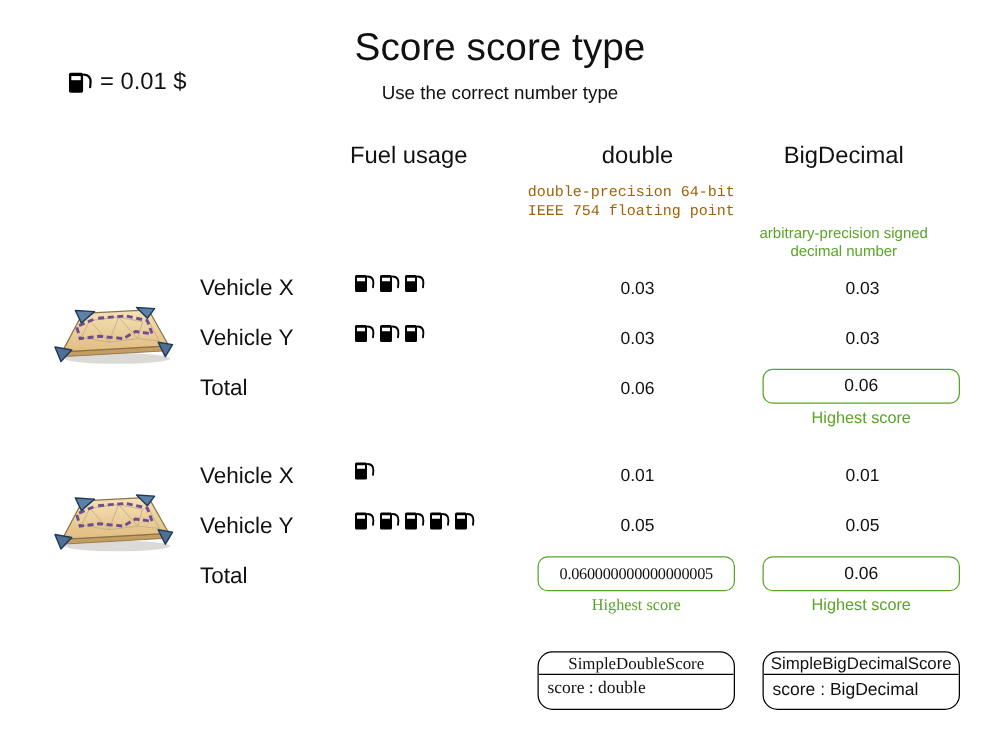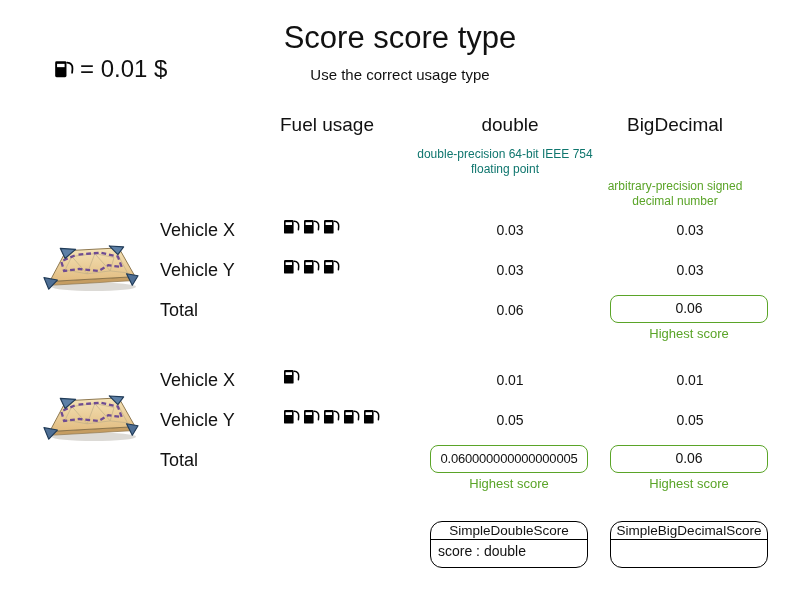--- a/index.html
+++ b/index.html
@@ -5,28 +5,28 @@
   html,body{margin:0;padding:0;}
   body{
     width:800px;height:600px;background:#ffffff;position:relative;overflow:hidden;
     font-family:"Liberation Sans",sans-serif;color:#111;
   }
   .abs{position:absolute;}
   
   #title{left:0;right:0;top:20px;text-align:center;font-size:31px;line-height:36px;}
   #subtitle{left:0;right:0;top:66px;text-align:center;font-size:15px;line-height:18px;}
   
-  #legend{left:54px;top:55px;display:flex;align-items:center;gap:6px;font-size:24px;}
+  #legend{left:54px;top:55px;display:flex;align-items:center;gap:6px;font-size:19px;}
   
   .colhead{top:114px;text-align:center;font-size:19px;line-height:22px;}
   #col-fuel{left:252px;width:150px;}
   #col-double{left:430px;width:160px;}
   #col-bigdecimal{left:595px;width:160px;}
   .coldesc{top:147px;text-align:center;font-size:12px;line-height:15px;}
-  #desc-double{left:410px;width:190px;color:#0f766e;}
+  #desc-double{left:410px;width:190px;color:#a16207;font-family:Liberation Mono, monospace;}
   #desc-bigdecimal{left:595px;width:160px;color:#5aa428;margin-top:32px;}
   
   .map{width:98px;height:48px;left:42px;}
   #map-1{top:245px;} #map-2{top:395px;}
   
   .rlabel{left:160px;width:112px;font-size:18px;line-height:18px;}
   .icons{left:283px;display:flex;gap:3px;align-items:flex-end;}
   .val{width:160px;text-align:center;font-size:14px;line-height:18px;}
   .dcol{left:430px;} .bcol{left:610px;}
   
@@ -37,21 +37,21 @@
   .score-box.long{font-size:13px;letter-spacing:-0.2px;}
   .highest{width:158px;text-align:center;color:#5aa428;font-size:13px;line-height:15px;}
   
   .uml{
     width:158px;height:47px;box-sizing:border-box;border:1.3px solid #000;
     border-radius:7px;background:#fff;overflow:hidden;
   }
   .uml .uname{display:block;height:17px;line-height:17px;text-align:center;
     font-size:13.5px;border-bottom:1.3px solid #000;}
   .uml .uattr{display:block;font-size:14px;line-height:16px;padding:3px 0 0 7px;text-align:left;}
-  #uml-double,#box-g2-double,#highest-g2-double{left:430px;}
+  #uml-double,#box-g2-double,#highest-g2-double{left:430px;font-family:Liberation Serif, serif;}
   #uml-bigdecimal,#box-g1-bigdecimal,#box-g2-bigdecimal,#highest-g1-bigdecimal,#highest-g2-bigdecimal{left:610px;}
   #box-g1-bigdecimal{top:295px;} #highest-g1-bigdecimal{top:326px;}
   #box-g2-double,#box-g2-bigdecimal{top:445px;}
   #highest-g2-double,#highest-g2-bigdecimal{top:476px;}
   #uml-double,#uml-bigdecimal{top:521px;border-radius:12px;}
   svg{display:block;}
   .icons svg{flex:0 0 auto;}
 </style>
 </head>
 <body>
@@ -79,21 +79,21 @@
 <div class="abs" id="legend">
   <svg width="20" height="19" viewBox="0 0 17 16">
     <rect x="1" y="1" width="9.6" height="13.6" rx="1.2" fill="#000"></rect>
     <rect x="2.6" y="3.2" width="6.4" height="2.8" fill="#fff"></rect>
     <path d="M11.2 2.2 C14.6 2.4 15.8 4.6 15.7 7.4 L15.4 10.8" fill="none" stroke="#000" stroke-width="1.5" stroke-linecap="round"></path>
   </svg>
   <span>= 0.01 $</span>
 </div>
 
 <div class="abs" id="title">Score score type</div>
-<div class="abs" id="subtitle">Use the correct usage type</div>
+<div class="abs" id="subtitle">Use the correct number type</div>
 
 <div class="abs colhead" id="col-fuel">Fuel usage</div>
 <div class="abs colhead" id="col-double">double</div>
 <div class="abs colhead" id="col-bigdecimal">BigDecimal</div>
 <div class="abs coldesc" id="desc-double">double-precision 64-bit IEEE 754 floating point</div>
 <div class="abs coldesc" id="desc-bigdecimal">arbitrary-precision signed decimal number</div>
 
 <svg class="abs map" id="map-1" viewBox="0 0 100 50">
     <use href="#route-map"></use>
   </svg>
@@ -196,13 +196,14 @@
 <div class="abs score-box" id="box-g2-bigdecimal">0.06</div>
 <div class="abs highest" id="highest-g2-double">Highest score</div>
 <div class="abs highest" id="highest-g2-bigdecimal">Highest score</div>
 
 <div class="abs uml" id="uml-double">
   <span class="uname">SimpleDoubleScore</span>
   <span class="uattr">score : double</span>
 </div>
 <div class="abs uml" id="uml-bigdecimal">
   <span class="uname">SimpleBigDecimalScore</span>
+  <span class="uattr">score : BigDecimal</span>
 </div>
 
 </body></html>

